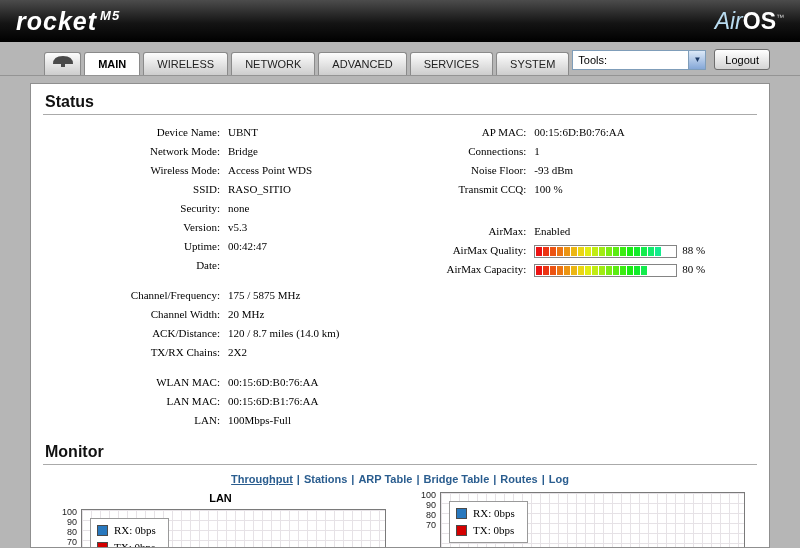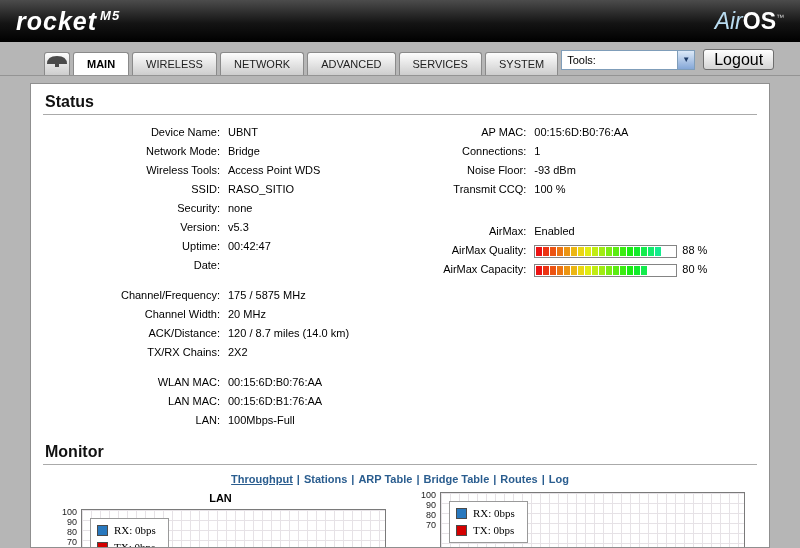--- a/index.html
+++ b/index.html
@@ -17,28 +17,28 @@
   .airos .tm { font-size: 8px; vertical-align: super; color: #ccc; }
 
   
   .tabbar { flex: 0 0 34px; display: flex; align-items: flex-end; padding: 0 30px 0 44px; border-bottom: 1px solid #949494; }
   .tab { height: 23px; line-height: 22px; padding: 0 13px; background: linear-gradient(#fdfdfd, #cdcdcd); border: 1px solid #8a8a8a; border-bottom: none; border-radius: 3px 3px 0 0; margin-right: 3px; color: #222; cursor: pointer; white-space: nowrap; }
   .tab.active { background: #fff; font-weight: bold; color: #000; }
   .icon-tab { width: 52px; display: flex; align-items: center; justify-content: center; padding: 0; }
   .tools { margin-left: auto; display: flex; align-items: center; gap: 8px; margin-bottom: 5px; }
   .select { width: 134px; height: 20px; border: 1px solid #7f9db9; background: #fff; display: flex; align-items: center; justify-content: space-between; padding-left: 5px; cursor: pointer; }
   .select-arrow { width: 17px; height: 18px; background: linear-gradient(#dcE9f8, #85a7d7); border-left: 1px solid #7f9db9; display: flex; align-items: center; justify-content: center; font-size: 8px; color: #1d3a66; }
-  .logout { height: 21px; padding: 0 10px; border: 1px solid #6e6e6e; background: linear-gradient(#ffffff, #d4d4d4); border-radius: 3px; font-size: 16px; cursor: pointer; }
+  .logout { height: 21px; padding: 0 10px; border: 1px solid #6e6e6e; background: linear-gradient(#ffffff, #d4d4d4); border-radius: 3px; font-size: 11px; cursor: pointer; }
 
   
   .content { flex: 1; margin: 7px 30px 0; background: #fff; border: 1px solid #8f8f8f; padding: 9px 12px 0; overflow: hidden; }
   .section-title { font-weight: bold; font-size: 16px; color: #111; padding-left: 2px; }
   .rule { height: 1px; background: #aaa; margin: 3px 0 8px; }
 
-  .status-grid { display: flex; margin-bottom: 2px; }
+  .status-grid { display: flex; margin-bottom: 2px; font-family: Liberation Serif, serif; }
   .col-left { width: 52%; }
   .col-right { width: 48%; }
   .group { margin-bottom: 11px; }
   .col-right .group { margin-bottom: 23px; }
   .row { display: flex; line-height: 19px; align-items: center; }
   .lab { width: 185px; text-align: right; padding-right: 8px; flex: 0 0 auto; }
   .col-right .lab { width: 120px; }
   .val { flex: 1; white-space: nowrap; }
 
   .airmax-bar { display: inline-flex; gap: 1px; border: 1px solid #848484; padding: 1px; background: #fff; vertical-align: middle; margin-right: 5px; height: 13px; }
@@ -115,21 +115,21 @@
           <div class="group">
             <div class="row">
               <span class="lab">Device Name:</span>
               <span class="val">UBNT</span>
             </div>
             <div class="row">
               <span class="lab">Network Mode:</span>
               <span class="val">Bridge</span>
             </div>
             <div class="row">
-              <span class="lab">Wireless Tools:</span>
+              <span class="lab">Wireless Mode:</span>
               <span class="val">Access Point WDS</span>
             </div>
             <div class="row">
               <span class="lab">SSID:</span>
               <span class="val">RASO_SITIO</span>
             </div>
             <div class="row">
               <span class="lab">Security:</span>
               <span class="val">none</span>
             </div>

